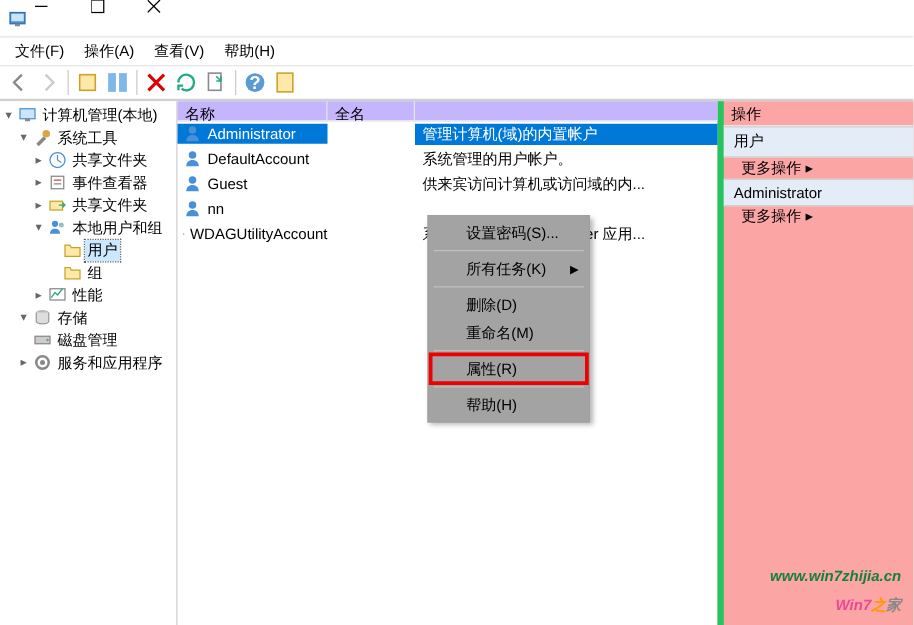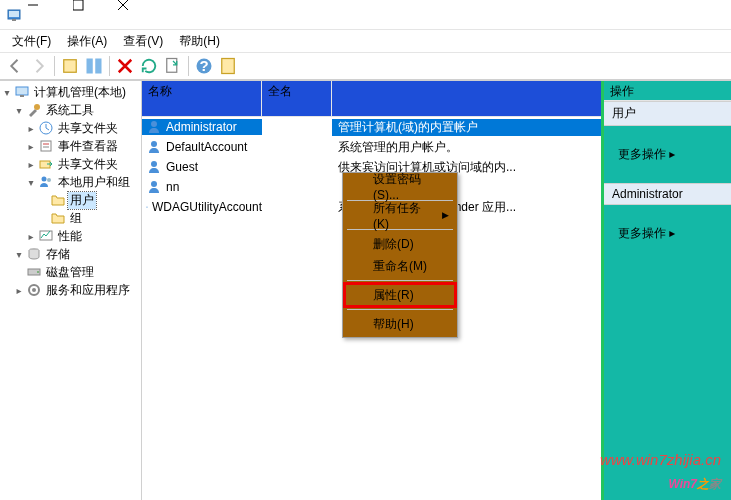--- a/index.html
+++ b/index.html
@@ -17,40 +17,40 @@
 .main{display:flex;height:calc(100% - 80px);border-top:1px solid #d0d0d0}
 .left{width:142px;border-right:1px solid #d0d0d0;background:#fff;overflow:auto;padding-top:2px}
 .tree{list-style:none}
 .tree li{white-space:nowrap}
 .trow{display:flex;align-items:center;height:18px;padding-right:4px}
 .twist{width:14px;text-align:center;color:#666;font-size:10px;cursor:pointer}
 .tico{width:16px;height:16px;margin-right:2px;display:inline-flex;align-items:center;justify-content:center}
 .tlbl{padding:0 2px}
 .tlbl.sel{background:#cce8ff;outline:1px dotted #666}
 .center{flex:1;display:flex;flex-direction:column;position:relative}
-.chead{height:36px;display:flex;border-bottom:1px solid #e5e5e5;background:#1d4ed8}
+.chead{height:16px;display:flex;border-bottom:1px solid #e5e5e5;background:#c4b5fd}
 .chead div{padding:2px 6px;border-right:1px solid #e5e5e5}
 .list{flex:1}
 .lrow{display:flex;height:20px;align-items:center}
 .lrow .c1{width:120px;padding-left:4px;display:flex;align-items:center;gap:4px}
 .lrow .c2{width:70px;padding-left:6px}
 .lrow .c3{flex:1;padding-left:6px}
 .lrow.sel .c1,.lrow.sel .c3{background:#0078d7;color:#fff}
 .uico{width:16px;height:16px;display:inline-flex}
-.ctxmenu{position:absolute;left:200px;top:91px;width:116px;background:#a16207;border:1px solid #a0a0a0;box-shadow:2px 2px 4px rgba(0,0,0,0.3);padding:2px}
+.ctxmenu{position:absolute;left:200px;top:91px;width:130px;background:#a3a3a3;border:1px solid #a0a0a0;box-shadow:2px 2px 4px rgba(0,0,0,0.3);padding:2px}
 .ctxmenu .mi{height:22px;display:flex;align-items:center;padding:0 20px 0 28px;position:relative}
 .ctxmenu .mi .arr{position:absolute;right:6px;font-size:9px}
 .ctxmenu .msep{height:1px;background:#c0c0c0;margin:3px 2px}
 .ctxmenu .highlight{outline:3px solid #e00;outline-offset:-1px}
-.right{width:130px;border-left:3px solid #22c55e;background:#14b8a6}
+.right{width:157px;border-left:5px solid #22c55e;background:#fca5a5}
 .right .rhead{height:20px;border-bottom:1px solid #e5e5e5;padding:2px 6px}
 .right .rsec{background:#e3ecf7;padding:3px 8px;border-top:1px solid #d0d0d0;border-bottom:1px solid #d0d0d0}
-.right .ritem{padding:20px 14px}
+.right .ritem{padding:0 14px}
 .watermark{position:absolute;right:10px;bottom:6px;text-align:right}
-.wm1{color:#ef4444;font-style:italic;font-size:15px;font-weight:normal}
+.wm1{color:#15803d;font-style:italic;font-size:12px;font-weight:bold}
 .wm2{font-size:22px;font-weight:bold;font-style:italic}
 .wm2 .b{color:#ec4899}.wm2 .o{color:#ff9900}.wm2 .g{color:#888}
 svg{width:100%;height:100%}
 </style>
 </head>
 <body>
 
 <div class="titlebar">
   <span class="ico">
       <svg viewBox="0 0 16 16">

